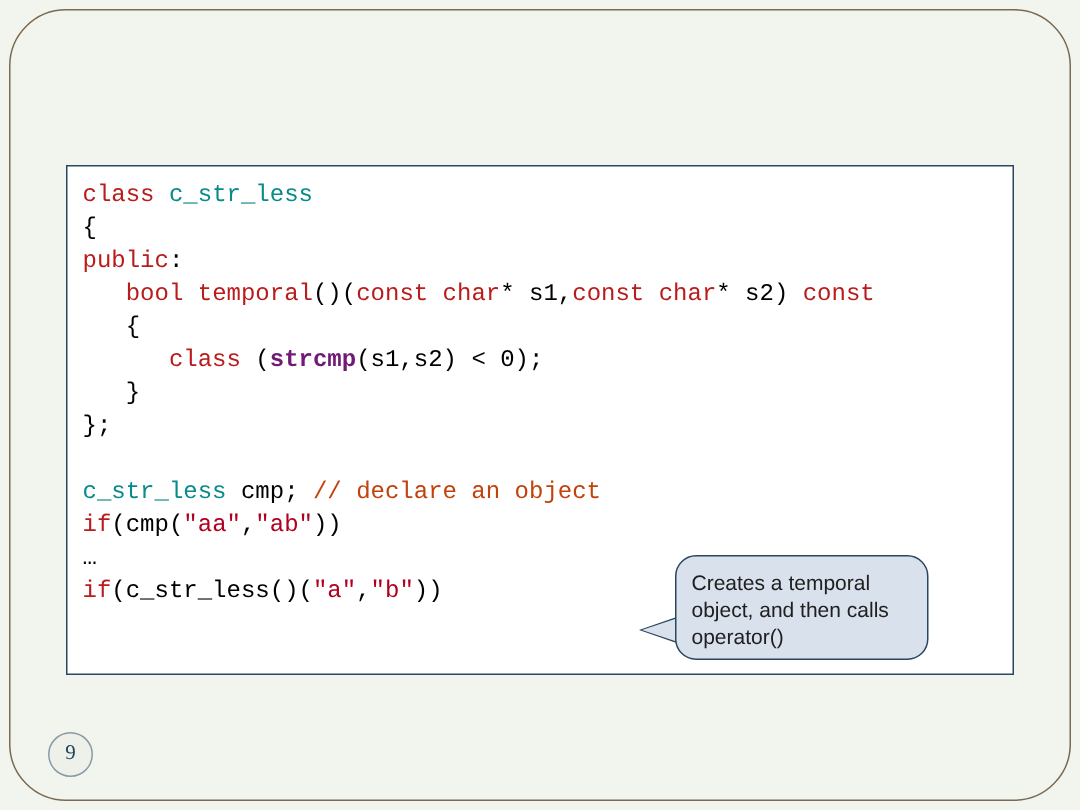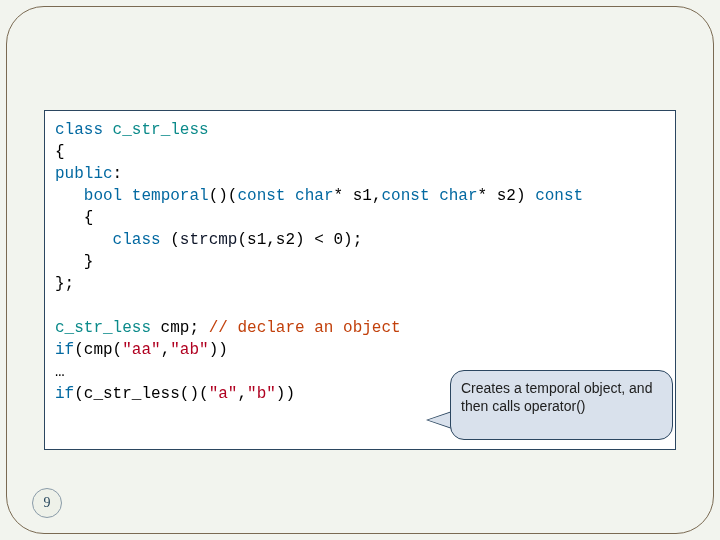--- a/index.html
+++ b/index.html
@@ -50,30 +50,30 @@
     padding: 8px 10px 8px 10px;
     overflow: hidden;
   }
   .code {
     font-family: Consolas, "Courier New", monospace;
     font-size: 16px;
     line-height: 22px;
     color: #000;
     white-space: pre;
   }
-  .kw   { color: #0369a1; }        
+  .kw   { color: #b91c1c; }        
   .cls  { color: #0b8a8a; }        
-  .func { color: #0f172a; }        
+  .func { color: #701a75; font-weight: bold; }        
   .str  { color: #b00020; }        
   .cmt  { color: #c2410c; }        
   .callout {
     position: absolute;
     top: 370px;
     left: 450px;
-    width: 223px;
+    width: 169px;
     height: 70px;
     background: #d9e1ec;
     border: 1px solid #2b4660;
     border-radius: 14px;
     box-sizing: border-box;
     padding: 8px 10px;
     font-family: Arial, sans-serif;
     font-size: 14px;
     line-height: 18px;
     color: #202020;

